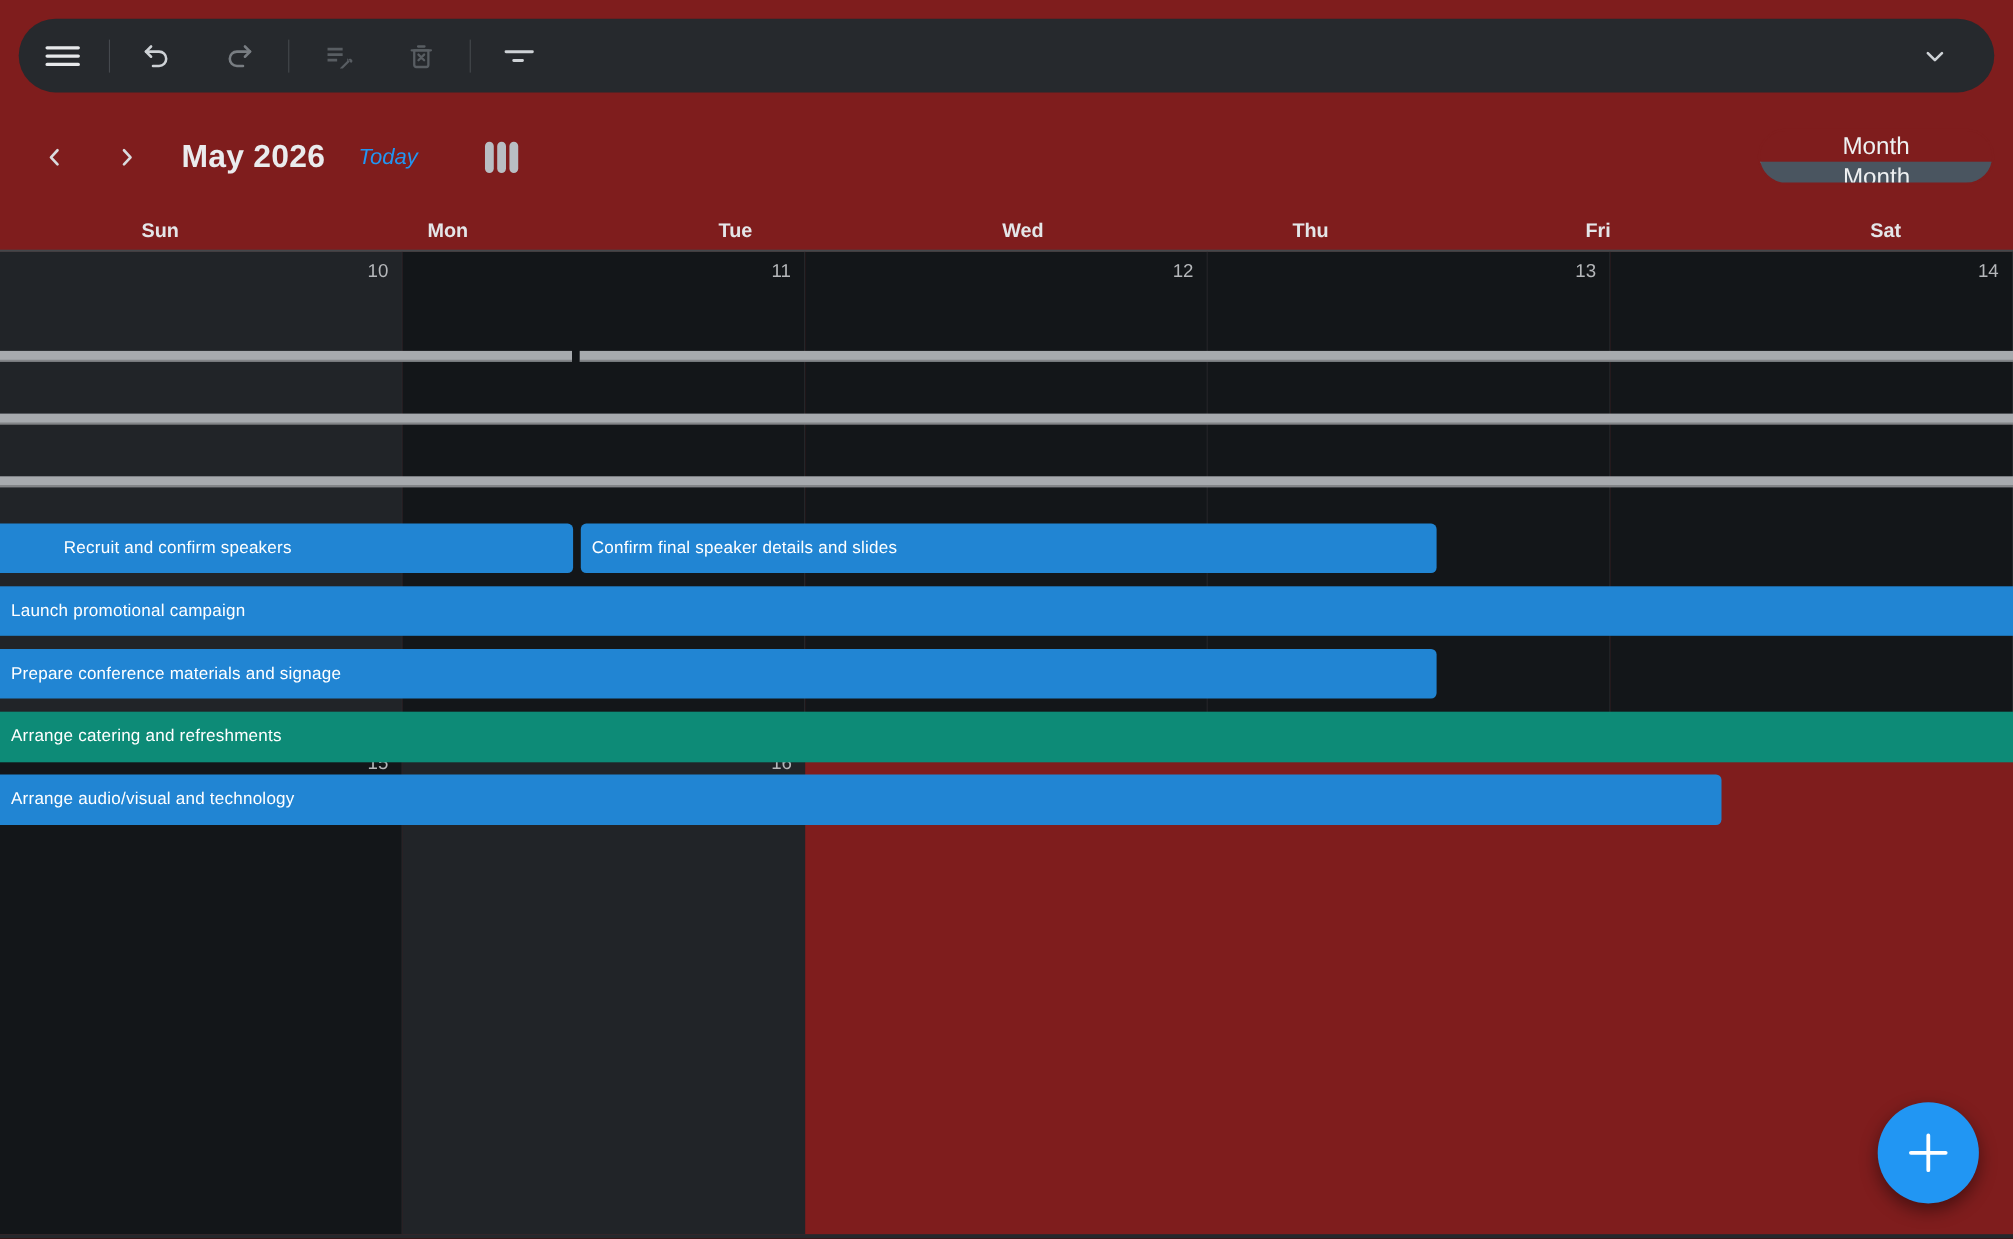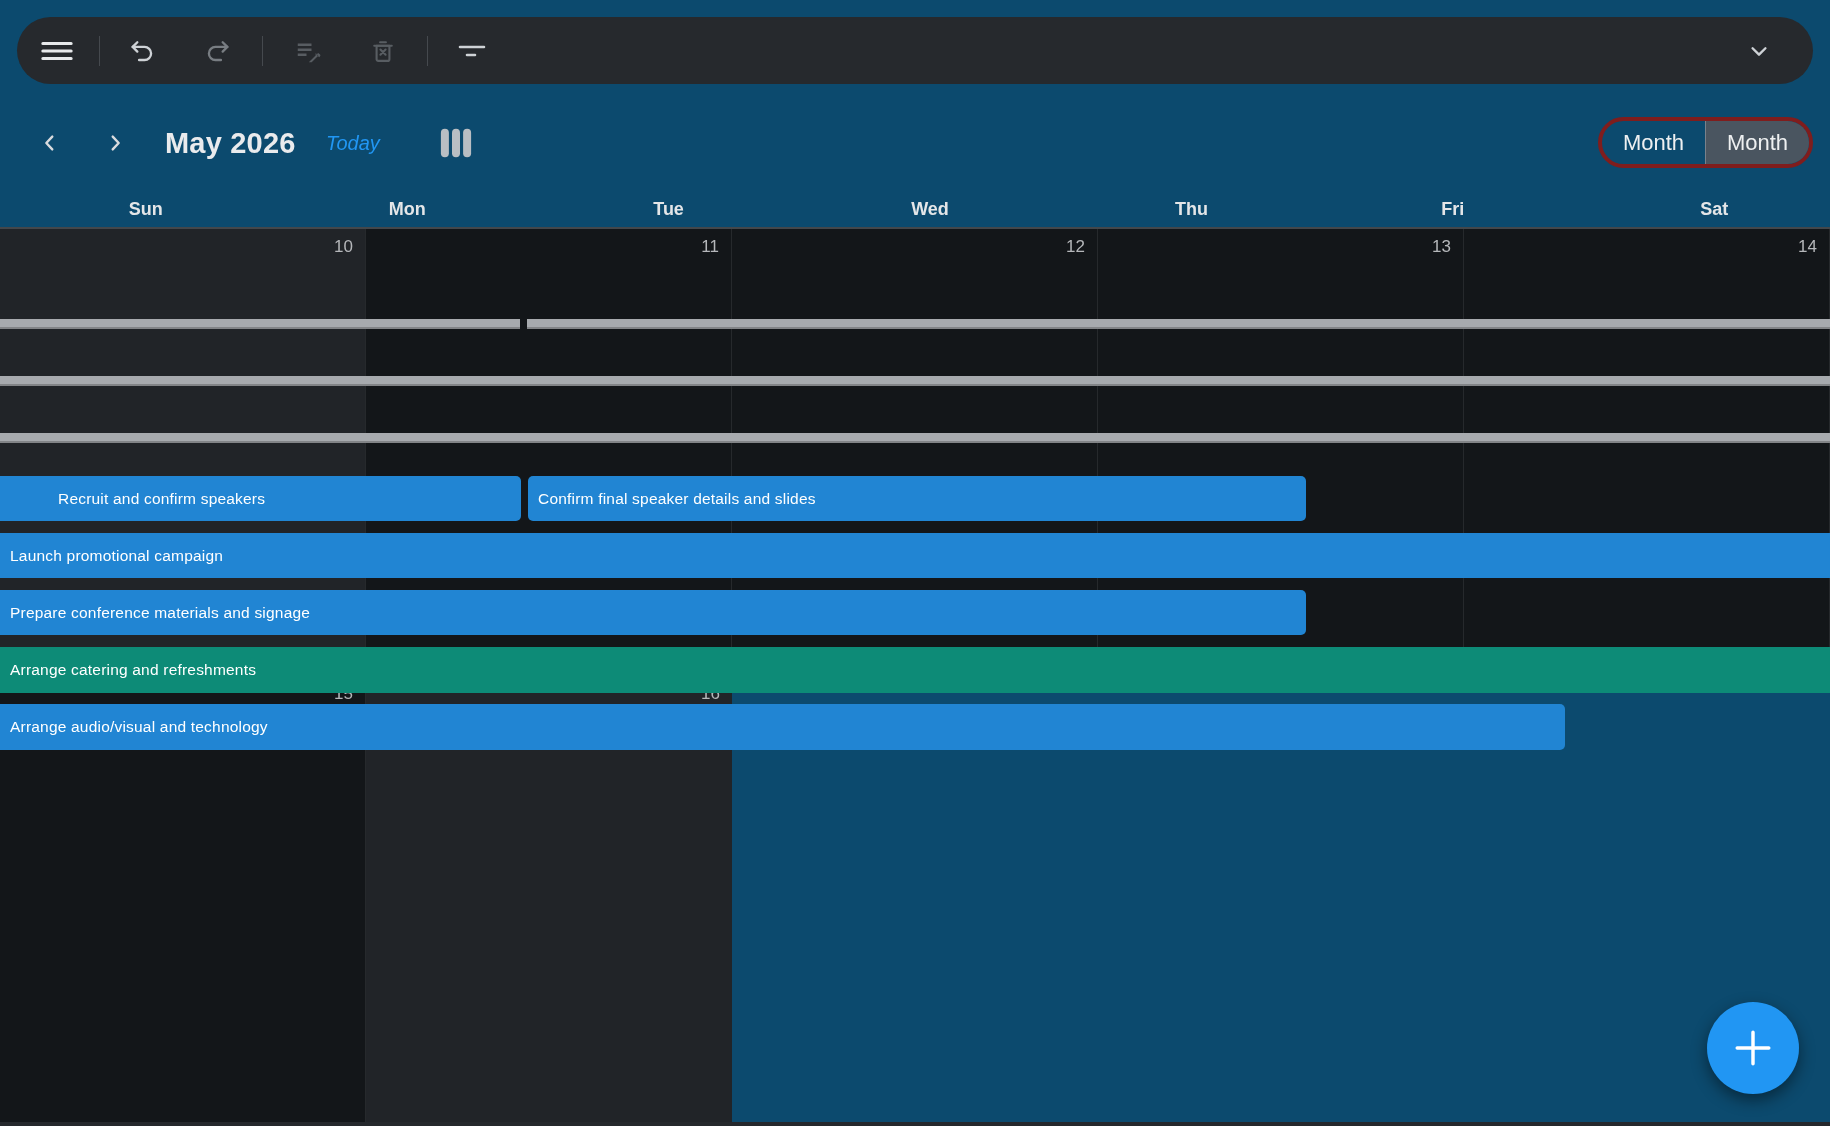--- a/index.html
+++ b/index.html
@@ -1,17 +1,17 @@
 <!DOCTYPE html>
 <html><head>
 <meta charset="utf-8">
 <style>
   html,body{margin:0;padding:0;background:#0e1013;}
   .screen{position:relative;width:1830px;height:1126px;overflow:hidden;
-          background:#0c4a6e;font-family:"Liberation Sans",sans-serif;
+          background:#7f1d1d;font-family:"Liberation Sans",sans-serif;
           -webkit-font-smoothing:antialiased;}
 
   
   .toolbar{position:absolute;left:17px;top:17px;width:1796px;height:67px;
            background:#26292d;border-radius:34px;display:flex;align-items:center;
            padding:0;box-sizing:border-box;}
   .tb-btn{background:none;border:none;padding:0;width:40px;height:40px;
           display:flex;align-items:center;justify-content:center;cursor:pointer;}
   .tb-divider{width:1px;height:30px;background:#45494e;}
   .icon-bright{color:#e7e9eb;}
@@ -24,22 +24,22 @@
   .nav-chevron{position:absolute;top:0;width:44px;height:52px;background:none;border:none;
                display:flex;align-items:center;justify-content:center;cursor:pointer;color:#d9dbde;}
   .page-title{position:absolute;left:165px;top:0;height:52px;line-height:52px;margin:0;
               font-size:29px;font-weight:700;color:#eaebed;letter-spacing:.2px;}
   .today-btn{position:absolute;left:326px;top:0;height:52px;background:none;border:none;
              font-family:inherit;font-size:20px;color:#2196f3;cursor:pointer;padding:0;font-style:italic;}
   .colview-btn{position:absolute;left:434px;top:0;width:44px;height:52px;background:none;border:none;
                display:flex;align-items:center;justify-content:center;cursor:pointer;color:#b9bec3;}
 
   
-  .view-toggle{position:absolute;right:17px;top:0;width:215px;height:51px;border:4px solid #7f1d1d;
-               border-radius:26px;overflow:hidden;display:flex;box-sizing:border-box;}
+  .view-toggle{position:absolute;right:17px;top:0;width:215px;height:51px;border:2px solid #7f1d1d;
+               border-radius:26px;overflow:hidden;display:flex;box-sizing:border-box;flex-direction:column;}
   .seg{flex:1;background:transparent;border:none;font-family:inherit;font-size:22px;
        color:#eef0f1;cursor:pointer;}
   .seg.selected{background:#4a5560;}
   .seg + .seg{border-left:1px solid #79818b;}
 
   
   .day-header{position:absolute;left:0;top:190px;width:1830px;height:38px;
               display:grid;grid-template-columns:repeat(7,1fr);padding-left:15px;}
   .day-name{display:flex;align-items:center;justify-content:center;
             font-size:18px;font-weight:700;color:#e4e6e8;}

